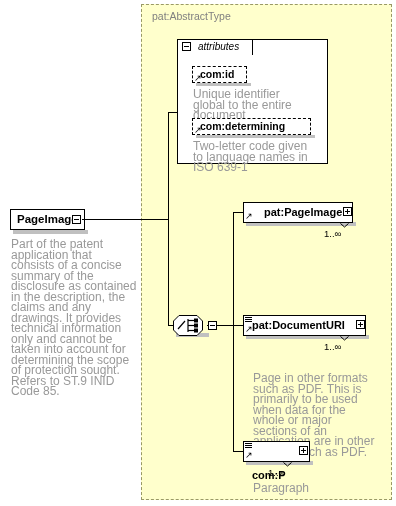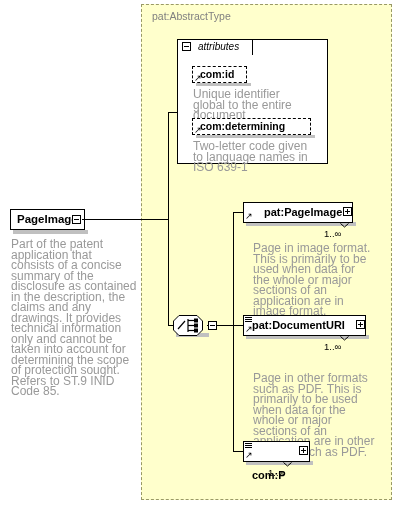--- a/index.html
+++ b/index.html
@@ -308,21 +308,20 @@
   <div class="elem-box" style="left:243px; top:202px; width:110px;"></div>
   <div class="arrow-glyph" style="left:245px; top:212px;">↗</div>
   <div class="elem-label" style="left:264px; top:206px;">pat:PageImage</div>
   <div class="expander plus" style="left:343px; top:207px;"></div>
   <div class="chevron" style="left:340px; top:223px;">
     <svg width="9" height="5" viewBox="0 0 9 5">
       <polyline points="0.5,0.5 4.5,4 8.5,0.5" fill="none" stroke="#000000" stroke-width="1"></polyline>
     </svg>
   </div>
   <div class="card" style="left:324px; top:228px;">1..∞</div>
-  <div class="doc-text" style="left:253px; top:243px; width:122px;">Page in image format. This is primarily to be used when data for the whole or major sections of an application are in image format.</div>
 
   <div class="elem-shadow" style="left:246px; top:335px; width:123px; height:4px;"></div>
   <div class="elem-box" style="left:243px; top:315px; width:123px;"></div>
   <div class="lines-icon" style="left:245px; top:317px;">
     <i style="top:0px;"></i>
       <i style="top:2px;"></i>
       <i style="top:4px;"></i>
   </div>
   <div class="arrow-glyph" style="left:245px; top:325px;">↗</div>
   <div class="elem-label" style="left:252px; top:319px;">pat:DocumentURI</div>
@@ -344,14 +343,15 @@
   </div>
   <div class="arrow-glyph" style="left:245px; top:451px;">↗</div>
   <div class="elem-label" style="left:252px; top:469px;">com:P</div>
   <div class="expander plus" style="left:299px; top:446px;"></div>
   <div class="chevron" style="left:283px; top:462px;">
     <svg width="9" height="5" viewBox="0 0 9 5">
       <polyline points="0.5,0.5 4.5,4 8.5,0.5" fill="none" stroke="#000000" stroke-width="1"></polyline>
     </svg>
   </div>
   <div class="card" style="left:268px; top:467px;">1..∞</div>
+  <div class="doc-text" style="left:253px; top:483px; width:122px;">Paragraph</div>
 
 </div>
 
 </body></html>

